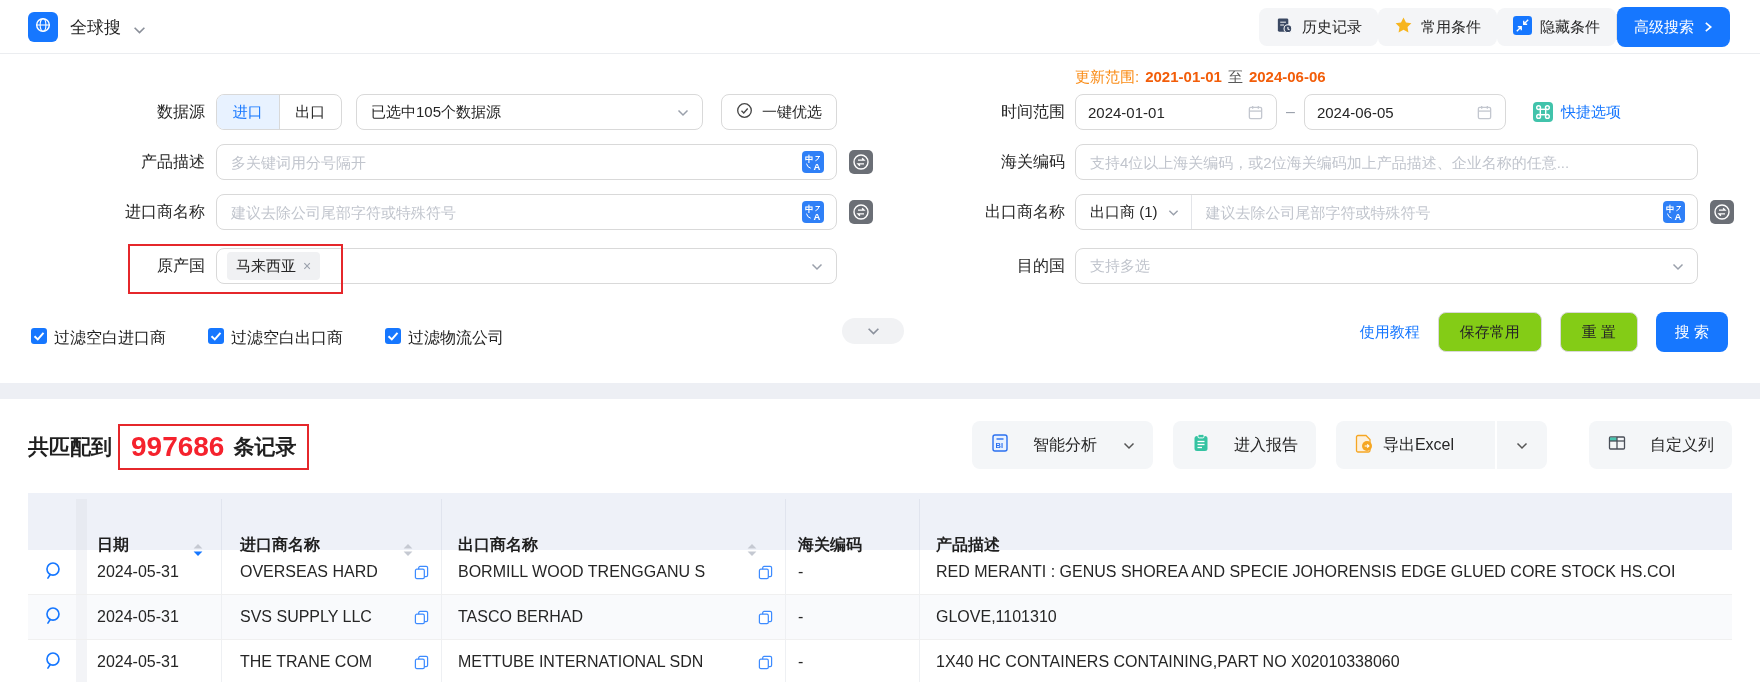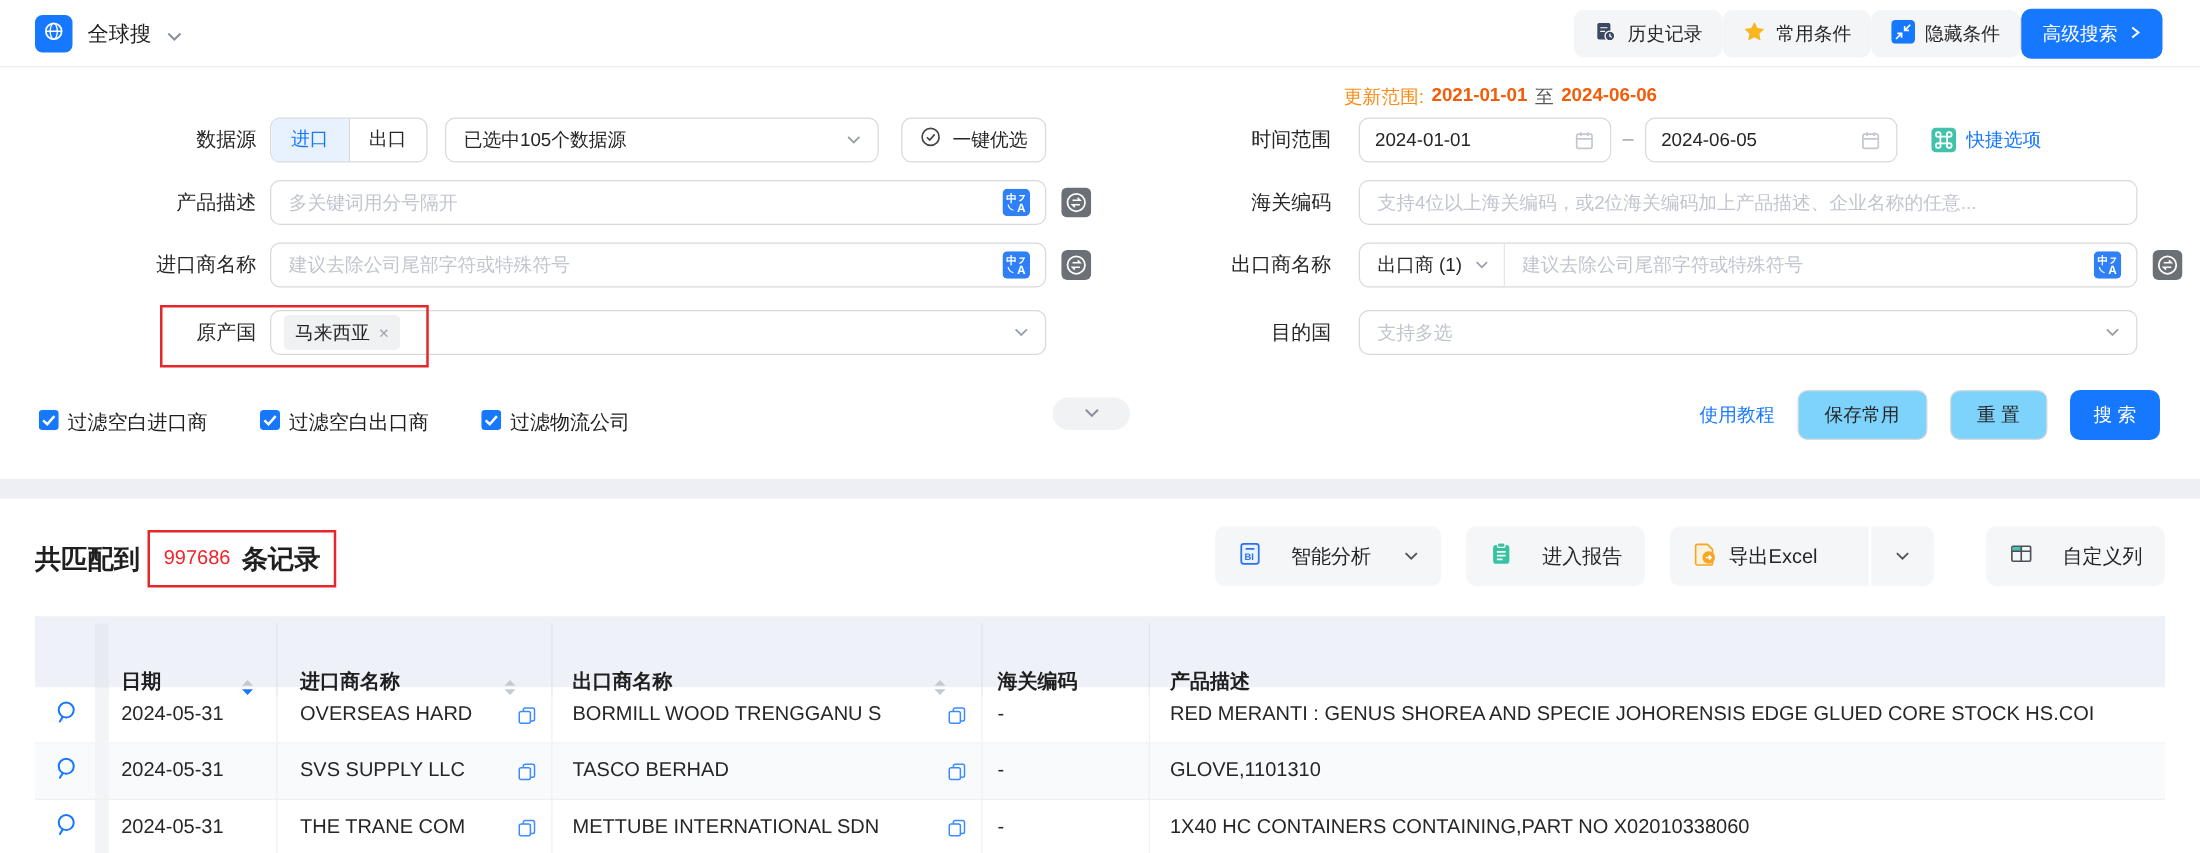--- a/index.html
+++ b/index.html
@@ -22,21 +22,21 @@
     gap:8px; padding:0 16px; font-size:15px; color:#262626; }
   .vdiv { width:1px; height:26px; background:#dfe1e5; }
   .adv-btn { background:#1677ff; color:#fff; height:40px; border-radius:8px; display:flex;
     align-items:center; gap:10px; padding:0 17px; font-size:15px; }
 
   
   .frow { position:absolute; display:flex; align-items:center; height:36px; }
   .flabel { width:177px; text-align:right; font-size:16px; color:#262626; flex:none; }
   .rlabel { width:197px; text-align:right; font-size:16px; color:#262626; flex:none; }
   .ctrl { margin-left:11px; }
-  .rctrl { margin-left:22px;justify-content:center; }
+  .rctrl { margin-left:10px;justify-content:center; }
   .box { border:1px solid #d9d9d9; border-radius:8px; height:36px; display:flex;
     align-items:center; background:#fff; }
   .box input { border:none; outline:none; font-size:15px; flex:1; min-width:0;
     background:transparent; color:#262626; padding:0; font-family:inherit; }
   .box input::placeholder { color:#c1c5cd; }
   .chev-r { margin-left:auto; margin-right:13px; flex:none; }
   .seg { width:126px; border:1px solid #d9d9d9; border-radius:8px; height:36px; display:flex;
     overflow:hidden; background:#fff; }
   .seg-tab { flex:1; text-align:center; line-height:34px; font-size:15px; }
   .seg-on { background:#e8f2ff; color:#1677ff; }
@@ -53,37 +53,37 @@
   .date-box input { font-size:15px; }
   .quick-link { color:#1677ff; font-size:15px; margin-left:8px; }
   .icon-out { margin-left:12px; flex:none; display:flex; }
 
   .cb-item { display:flex; align-items:center; gap:7px; font-size:16px; color:#1f1f1f; }
   #cb-row { position:absolute; left:31px; top:326px; height:24px; display:flex; gap:42px; }
   #collapse-pill { position:absolute; left:842px; top:318px; width:62px; height:26px;
     background:#f1f2f4; border-radius:13px; display:flex; align-items:center; justify-content:center; }
   #form-actions { position:absolute; right:32px; top:312px; height:40px; display:flex;
     align-items:center; gap:18px; }
-  .obtn { border:1px solid #d9d9d9; border-radius:8px; background:#7dd3fc; height:40px;
+  .obtn { border:1px solid #d9d9d9; border-radius:8px; background:#84cc16; height:40px;
     display:flex; align-items:center; padding:12px 21px; font-size:15px; color:#262626; }
   .link { color:#1677ff; font-size:15px; }
   .search-btn { background:#1677ff; color:#fff; border:none; border-radius:8px; height:40px;
     display:flex; align-items:center; padding:17px 19px; font-size:15px; }
 
   .redbox { position:absolute; border:2px solid #e5272b; z-index:4; pointer-events:none; }
 
   #gray-band { position:absolute; left:0; top:383px; width:1760px; height:16px; background:#edeff4; }
 
   
   #result-title { position:absolute; left:28px; top:423px; height:48px; display:flex;
     align-items:center; gap:6px; }
   #result-title .pfx { font-size:21px; font-weight:bold; color:#1f1f1f; }
   #count-box { border:2px solid #e5272b; height:46px; display:flex; align-items:center;
     gap:9px; padding:0 11px; }
-  #count-box .cnt { font-size:16px; font-weight:normal; color:#f5222d; }
+  #count-box .cnt { font-size:28px; font-weight:bold; color:#f5222d; }
   #count-box .unit { font-size:21px; font-weight:bold; color:#1f1f1f; }
   #result-toolbar { position:absolute; right:28px; top:421px; height:48px; display:flex;
     align-items:center; gap:20px; }
   .gbtn { background:#f4f6f8; border-radius:8px; height:48px; display:flex; align-items:center;
     gap:23px; padding:0 18px; font-size:16px; color:#262626; }
   #excel-btn { padding:0; }
   #excel-btn .seg1 { display:flex; align-items:center; gap:9px; padding:0 18px; height:48px; }
   #excel-btn .seg2 { width:52px; height:48px; display:flex; align-items:center;
     justify-content:center; border-left:2px solid #fff; }
   #btn-columns { margin-left:22px; }

